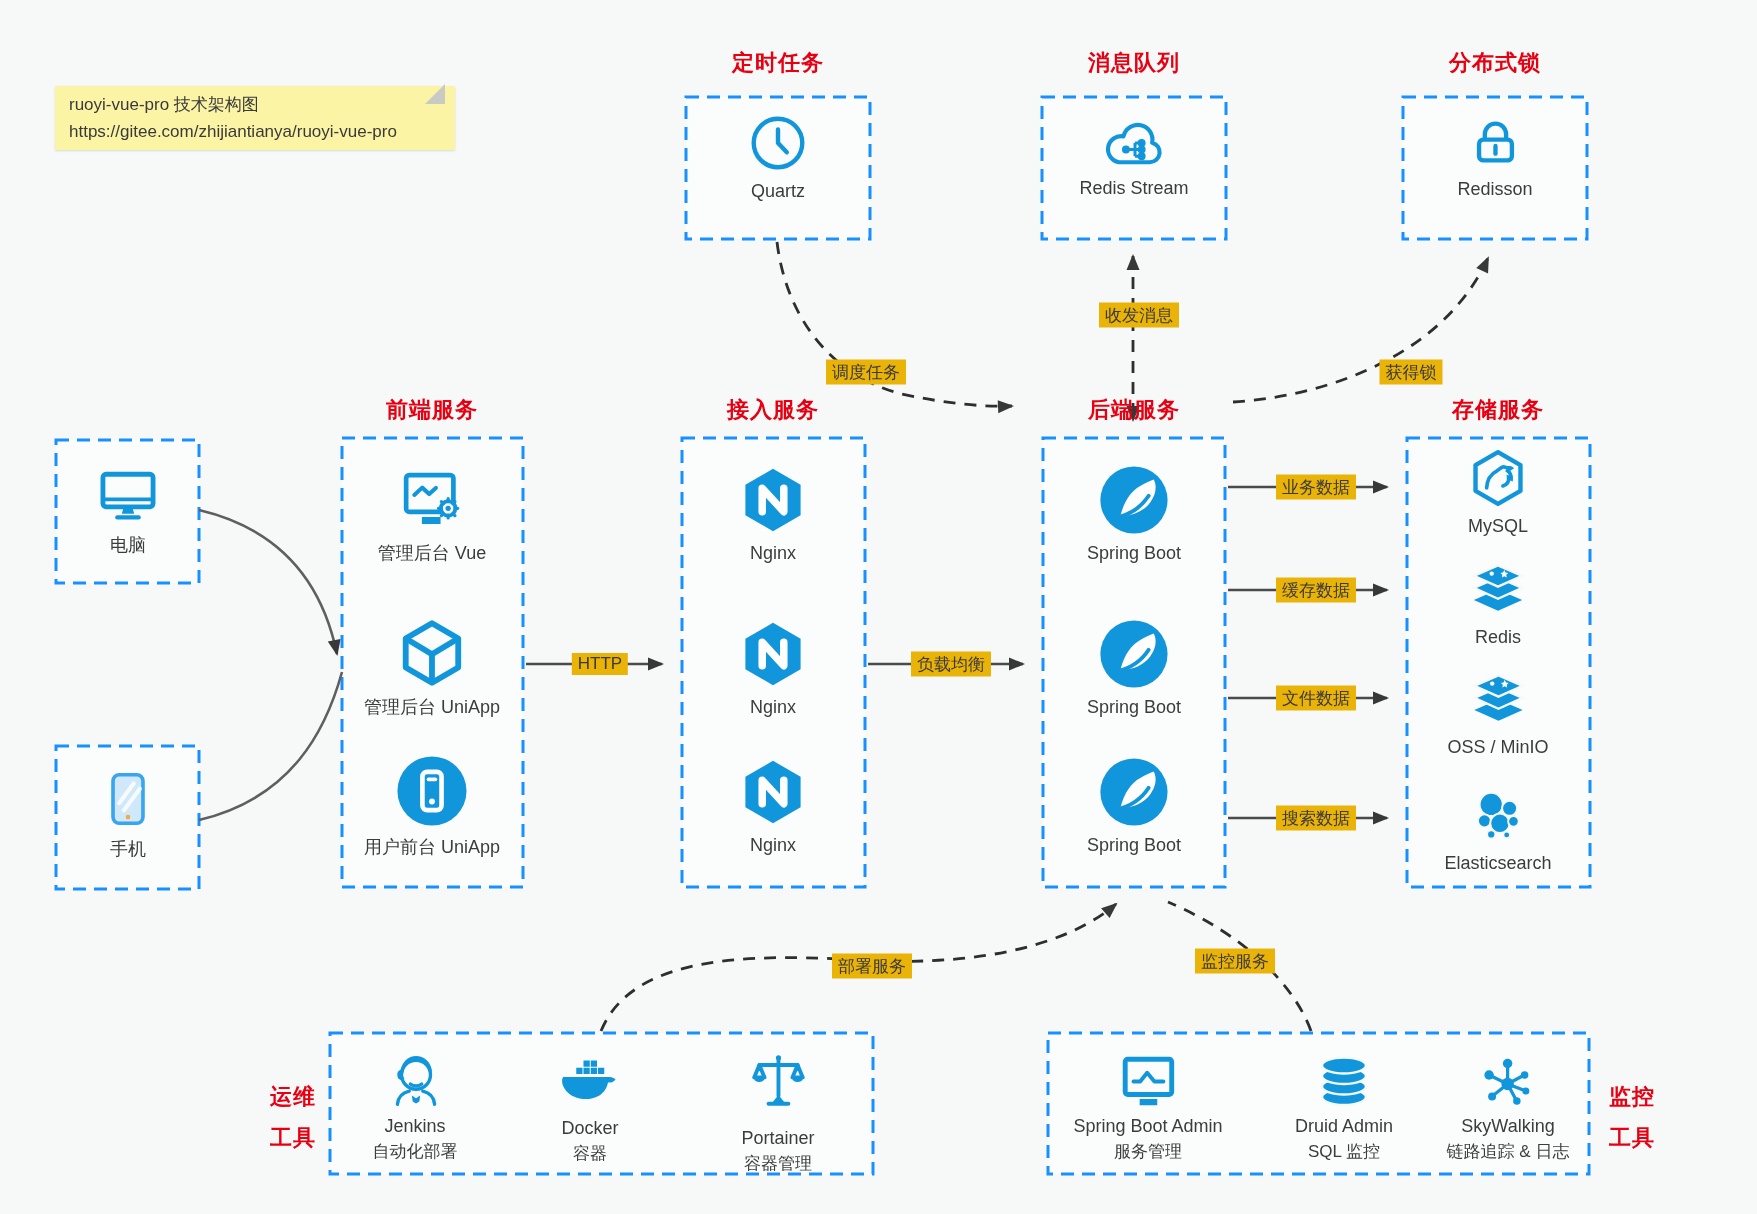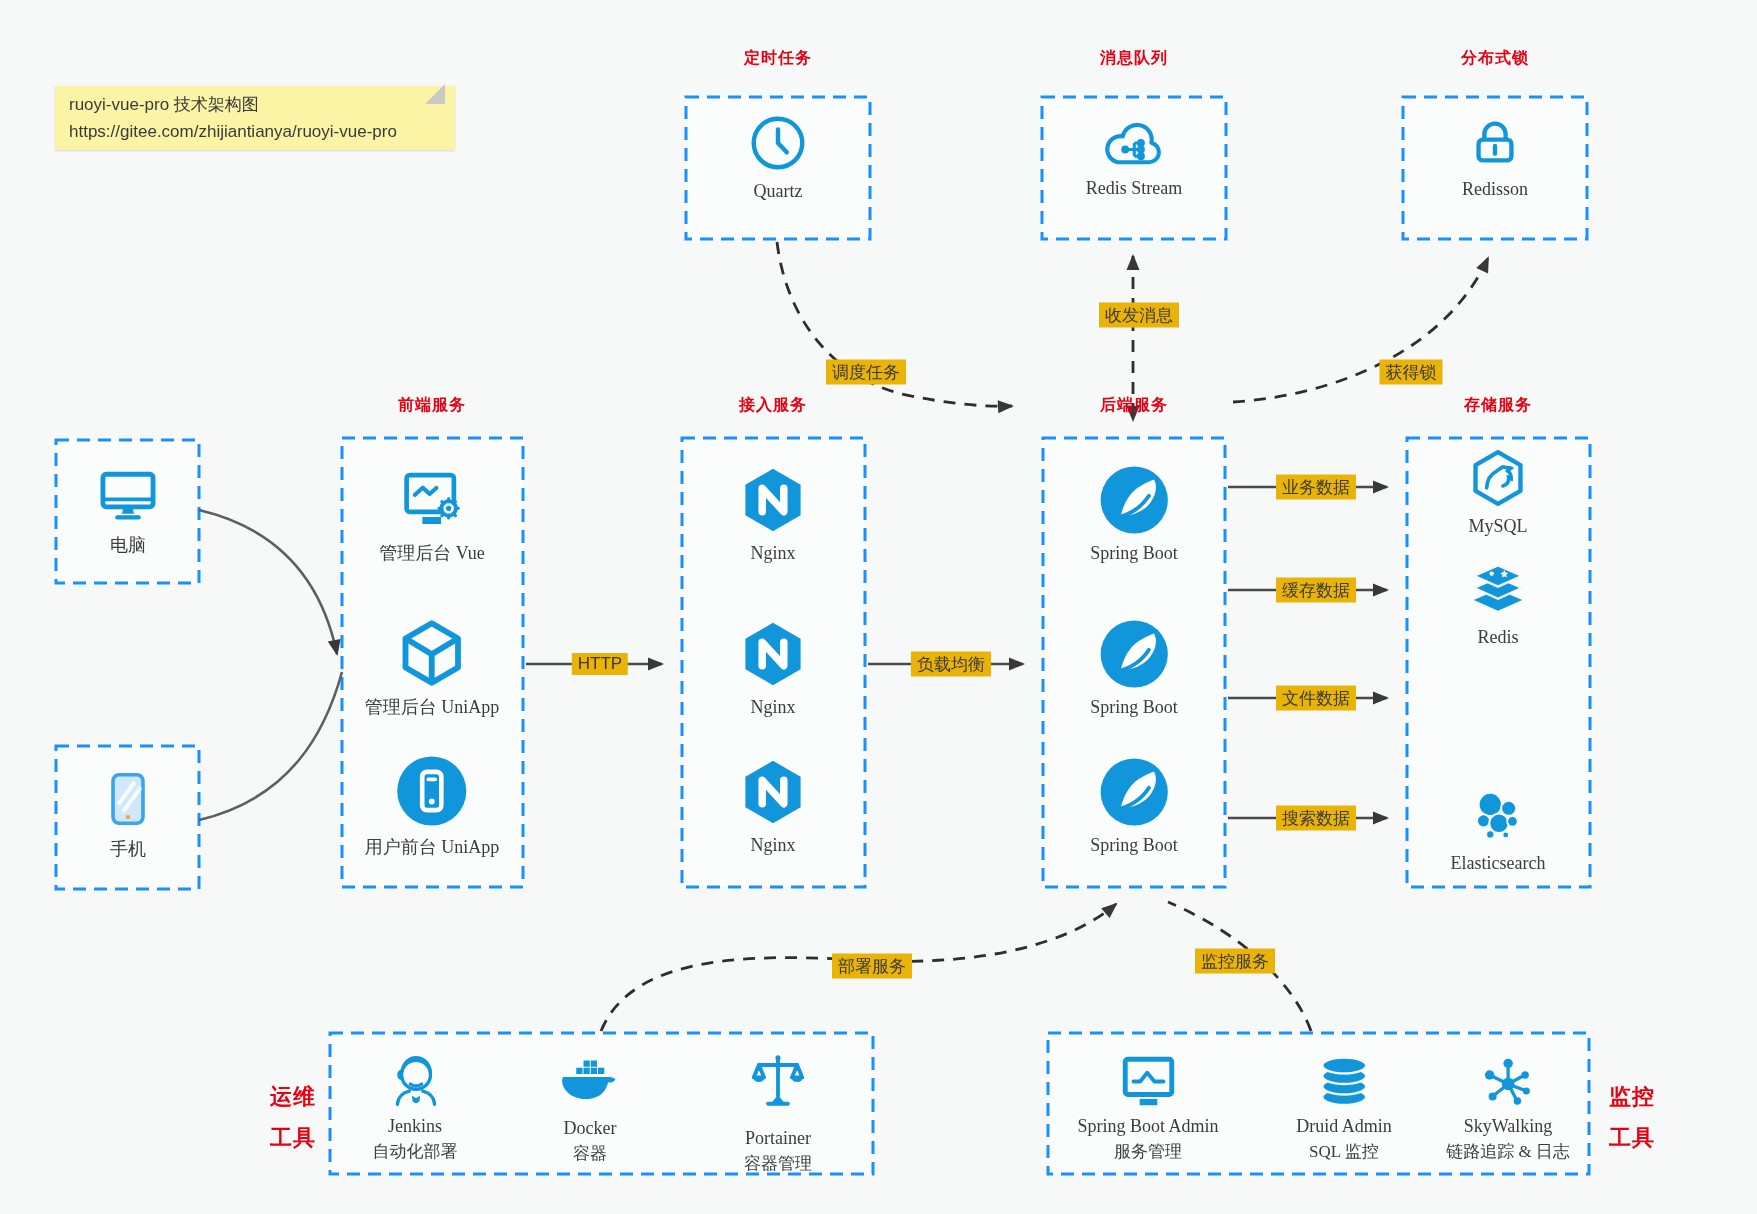--- a/index.html
+++ b/index.html
@@ -10,27 +10,27 @@
     color:#3c3c3c;
   }
   #stage{position:absolute;left:0;top:0;width:1757px;height:1214px;}
   svg.wires{position:absolute;left:0;top:0;z-index:1;}
   .gb{fill:rgba(255,255,255,0.5);stroke:#1890ff;stroke-width:3;stroke-dasharray:13 8;}
   .sline{stroke:#4a4a4a;stroke-width:2.4;fill:none;}
   .cline{stroke:#5f5f5f;stroke-width:2.6;fill:none;}
   .dline{stroke:#2e2e2e;stroke-width:2.8;fill:none;stroke-dasharray:12 9;}
   .gtitle{
     position:absolute;z-index:3;transform:translateX(-50%);
-    color:#e60012;font-size:16px;font-weight:bold;white-space:nowrap;letter-spacing:1px;
+    color:#e60012;font-size:22px;font-weight:bold;white-space:nowrap;letter-spacing:1px;
   }
   .stitle{
     position:absolute;z-index:3;transform:translateX(-50%);text-align:right;
     color:#e60012;font-size:22px;font-weight:bold;line-height:41px;white-space:nowrap;letter-spacing:1px;
   }
-  .node{position:absolute;z-index:3;transform:translateX(-50%);text-align:center;font-family:Liberation Serif, serif;}
+  .node{position:absolute;z-index:3;transform:translateX(-50%);text-align:center;}
   .node svg{display:block;margin:0 auto;}
   .nlabel{font-size:18px;color:#3c3c3c;margin-top:7px;white-space:nowrap;}
   .sublabel{font-size:17px;color:#3c3c3c;margin-top:3px;white-space:nowrap;text-align:center;}
   .elabel{
     position:absolute;z-index:4;transform:translate(-50%,-50%);
     background:#eab308;padding:1px 6px;font-size:17px;color:#3a3a3a;white-space:nowrap;
   }
   #sticky-note{
     position:absolute;z-index:5;left:55px;top:86px;width:400px;height:64px;
     background:#fbf4a5;box-shadow:0 1px 2px rgba(0,0,0,0.12);
@@ -247,20 +247,30 @@
     <span><svg viewBox="0 0 24 24" width="58" height="58">
       <path d="M12 11.4l10 4.3-10 4.5-10-4.5z" fill="#1296db"></path>
       <path d="M12 6.4l10 4.3-10 4.5-10-4.5z" fill="#1296db" stroke="#f7f8f8" stroke-width="1"></path>
       <path d="M12 1.4l10 4.3-10 4.5-10-4.5z" fill="#1296db" stroke="#f7f8f8" stroke-width="1"></path>
       <circle cx="9.4" cy="4.8" r="0.9" fill="#ffffff"></circle>
       <path d="M14.6 3.2l.5 1.1 1.1.2-.8.8.2 1.1-1-.5-1 .5.2-1.1-.8-.8 1.1-.2z" fill="#ffffff"></path>
         </svg></span>
     <div class="nlabel">Redis</div>
   </div>
 
+  <div class="node" style="left:1498px;top:672px">
+    <span><svg viewBox="0 0 24 24" width="58" height="58">
+      <path d="M12 11.4l10 4.3-10 4.5-10-4.5z" fill="#1296db"></path>
+      <path d="M12 6.4l10 4.3-10 4.5-10-4.5z" fill="#1296db" stroke="#f7f8f8" stroke-width="1"></path>
+      <path d="M12 1.4l10 4.3-10 4.5-10-4.5z" fill="#1296db" stroke="#f7f8f8" stroke-width="1"></path>
+      <circle cx="9.4" cy="4.8" r="0.9" fill="#ffffff"></circle>
+      <path d="M14.6 3.2l.5 1.1 1.1.2-.8.8.2 1.1-1-.5-1 .5.2-1.1-.8-.8 1.1-.2z" fill="#ffffff"></path>
+        </svg></span>
+    <div class="nlabel">OSS / MinIO</div>
+  </div>
 
   <div class="node" style="left:1498px;top:788px">
     <span><svg viewBox="0 0 24 24" width="58" height="58">
       <g fill="#1296db" stroke="#f7f8f8" stroke-width="0.8">
         <circle cx="9" cy="6.8" r="4.8"></circle>
             <circle cx="16.6" cy="8.4" r="3.1"></circle>
         <circle cx="6.2" cy="13.6" r="2.7"></circle>
             <circle cx="12.6" cy="14.6" r="4"></circle>
         <circle cx="18.2" cy="13.8" r="2.2"></circle>
             <circle cx="9" cy="19.2" r="1.7"></circle>

